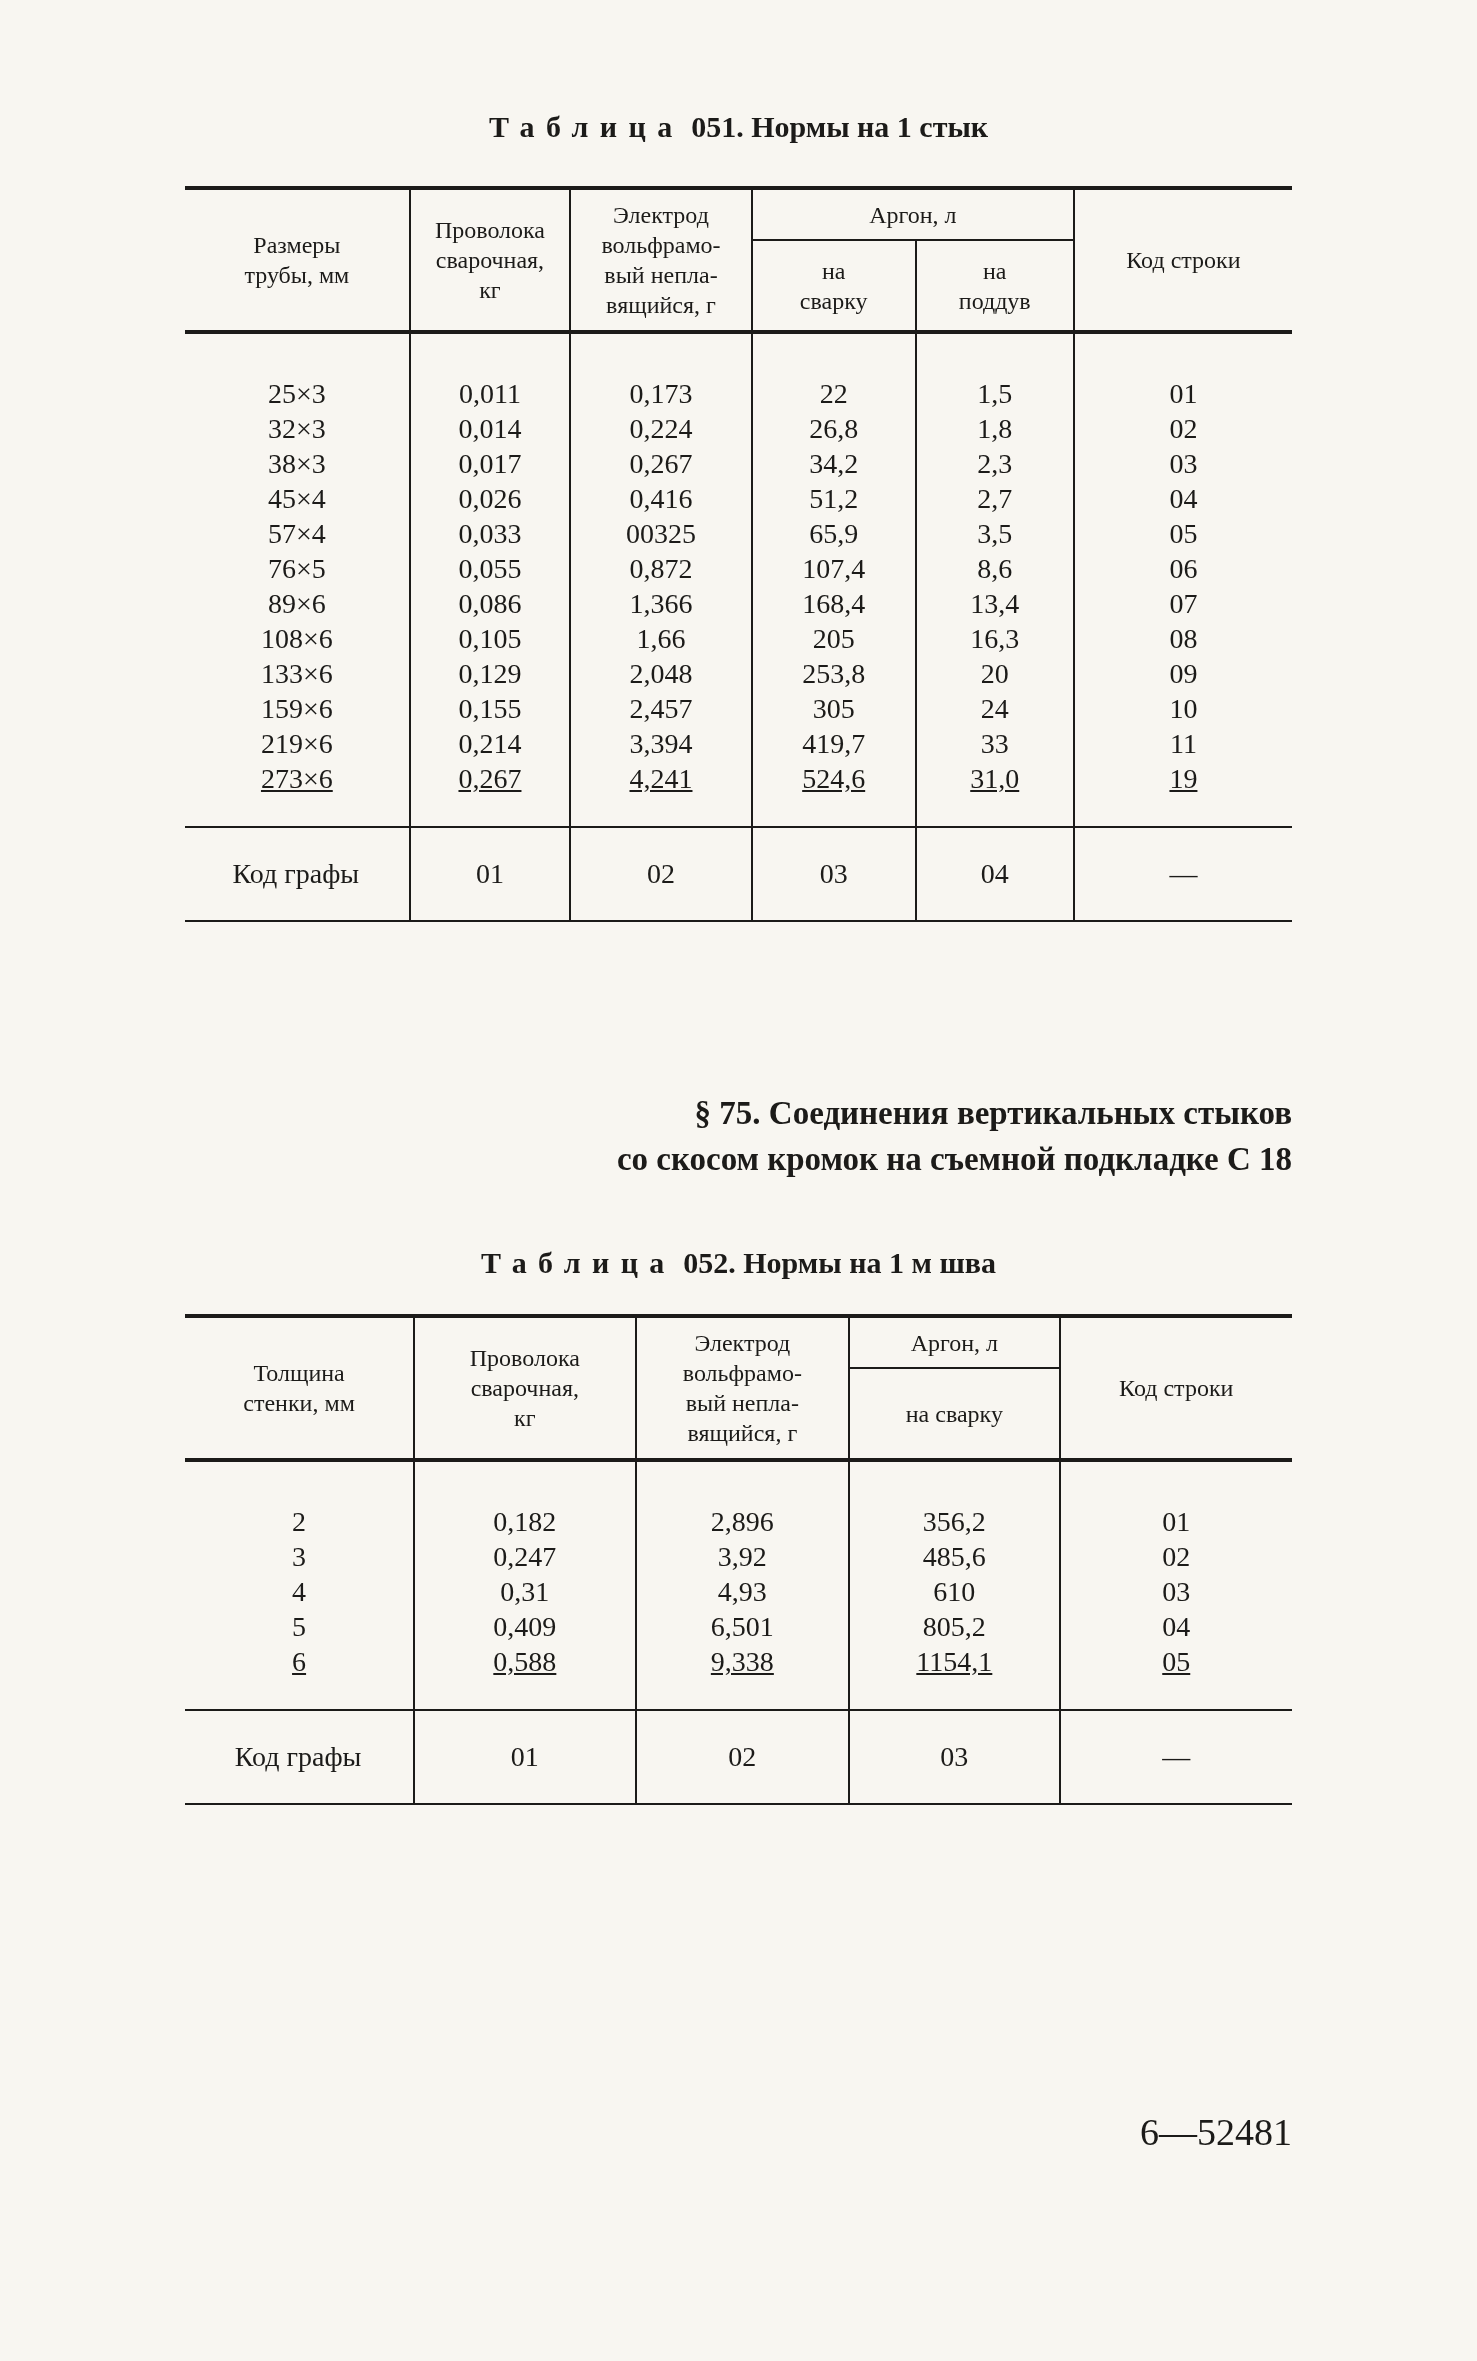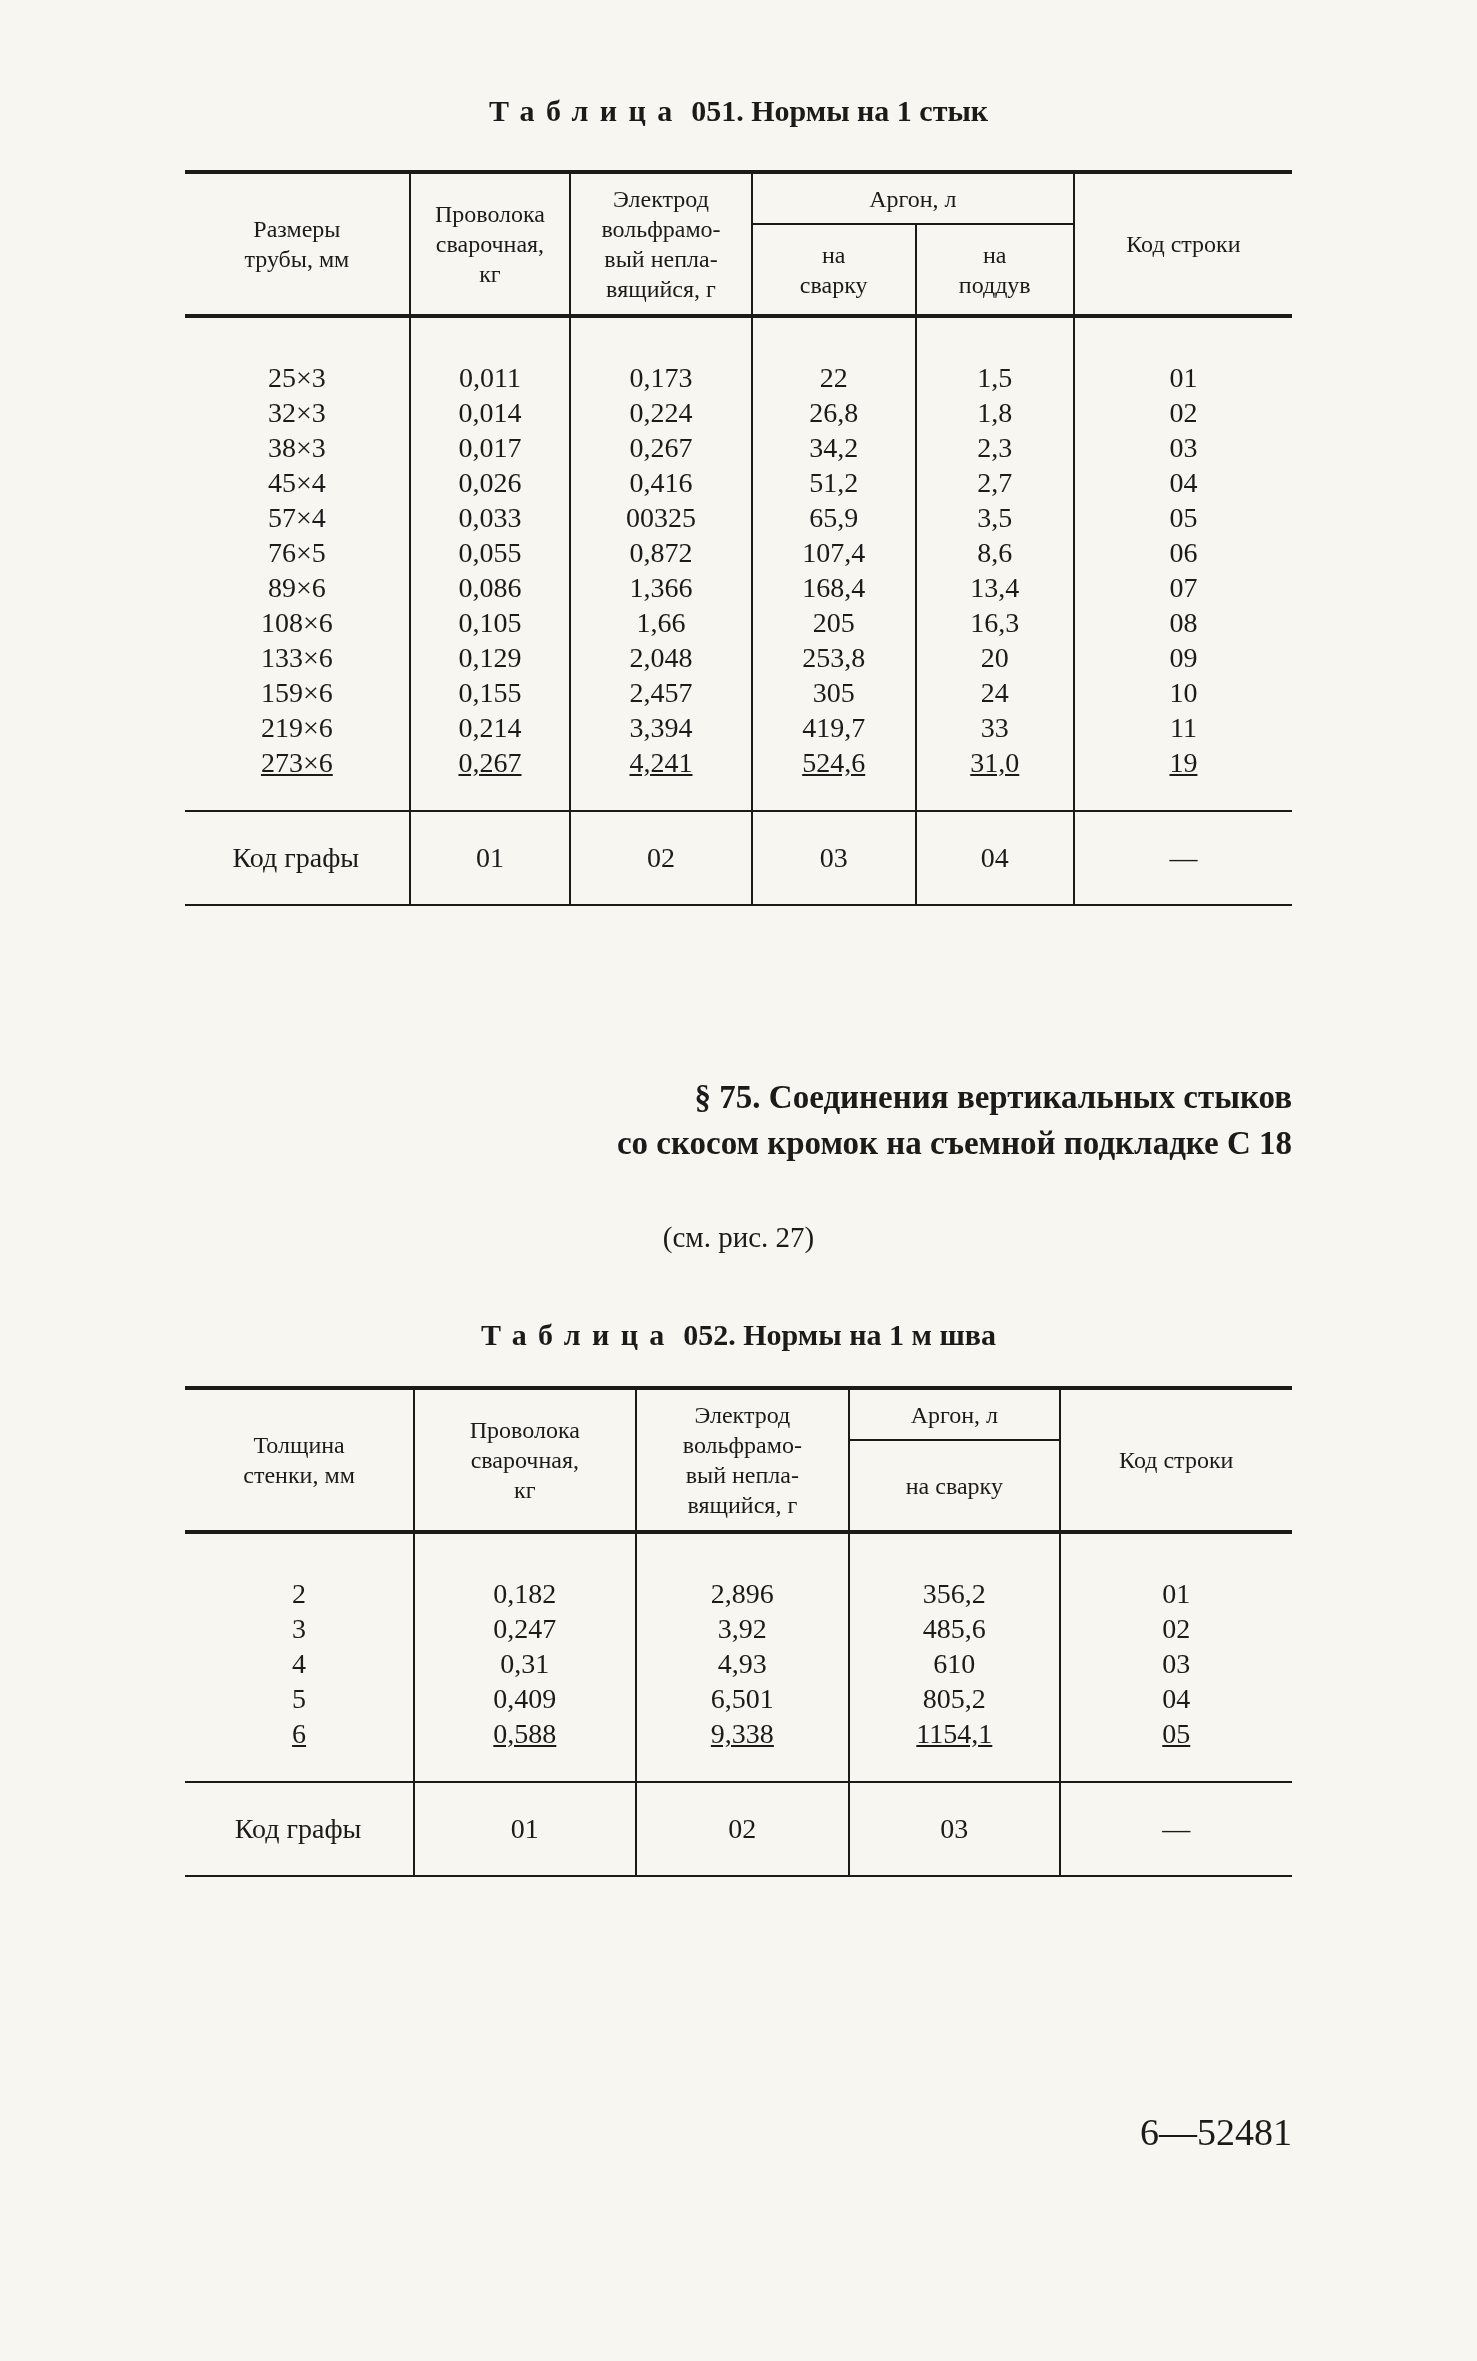--- a/index.html
+++ b/index.html
@@ -10,21 +10,21 @@
   html,body{margin:0;padding:0;}
   body{
     width:1477px;height:2361px;
     background:var(--paper);
     color:var(--ink);
     font-family:"Liberation Serif", serif;
     position:relative;
   }
   .content{
     width:1107px;
-    margin:0 auto;
+    margin:16px auto;
     padding-top:94px;
   }
   .table-title{
     font-size:30px;
     font-weight:bold;
     text-align:center;
     margin:0 0 42px 0;
   }
   .spaced{letter-spacing:0.38em;}
   table.t{
@@ -243,21 +243,20 @@
         <td>—</td>
       </tr>
     </tfoot>
   </table>
 
   <div class="section-heading">
     <div>§ 75. Соединения вертикальных стыков</div>
     <div>со скосом кромок на съемной подкладке С 18</div>
   </div>
 
-  <div class="figure-ref">(см. рис. 27)</div>
 
   <div class="table-title table2-title">
     <span class="spaced">Таблица</span>
     <span>052. Нормы на 1 м шва</span>
   </div>
 
   <table class="t">
     <colgroup>
       <col style="width:20.7%">
         <col style="width:20%">

